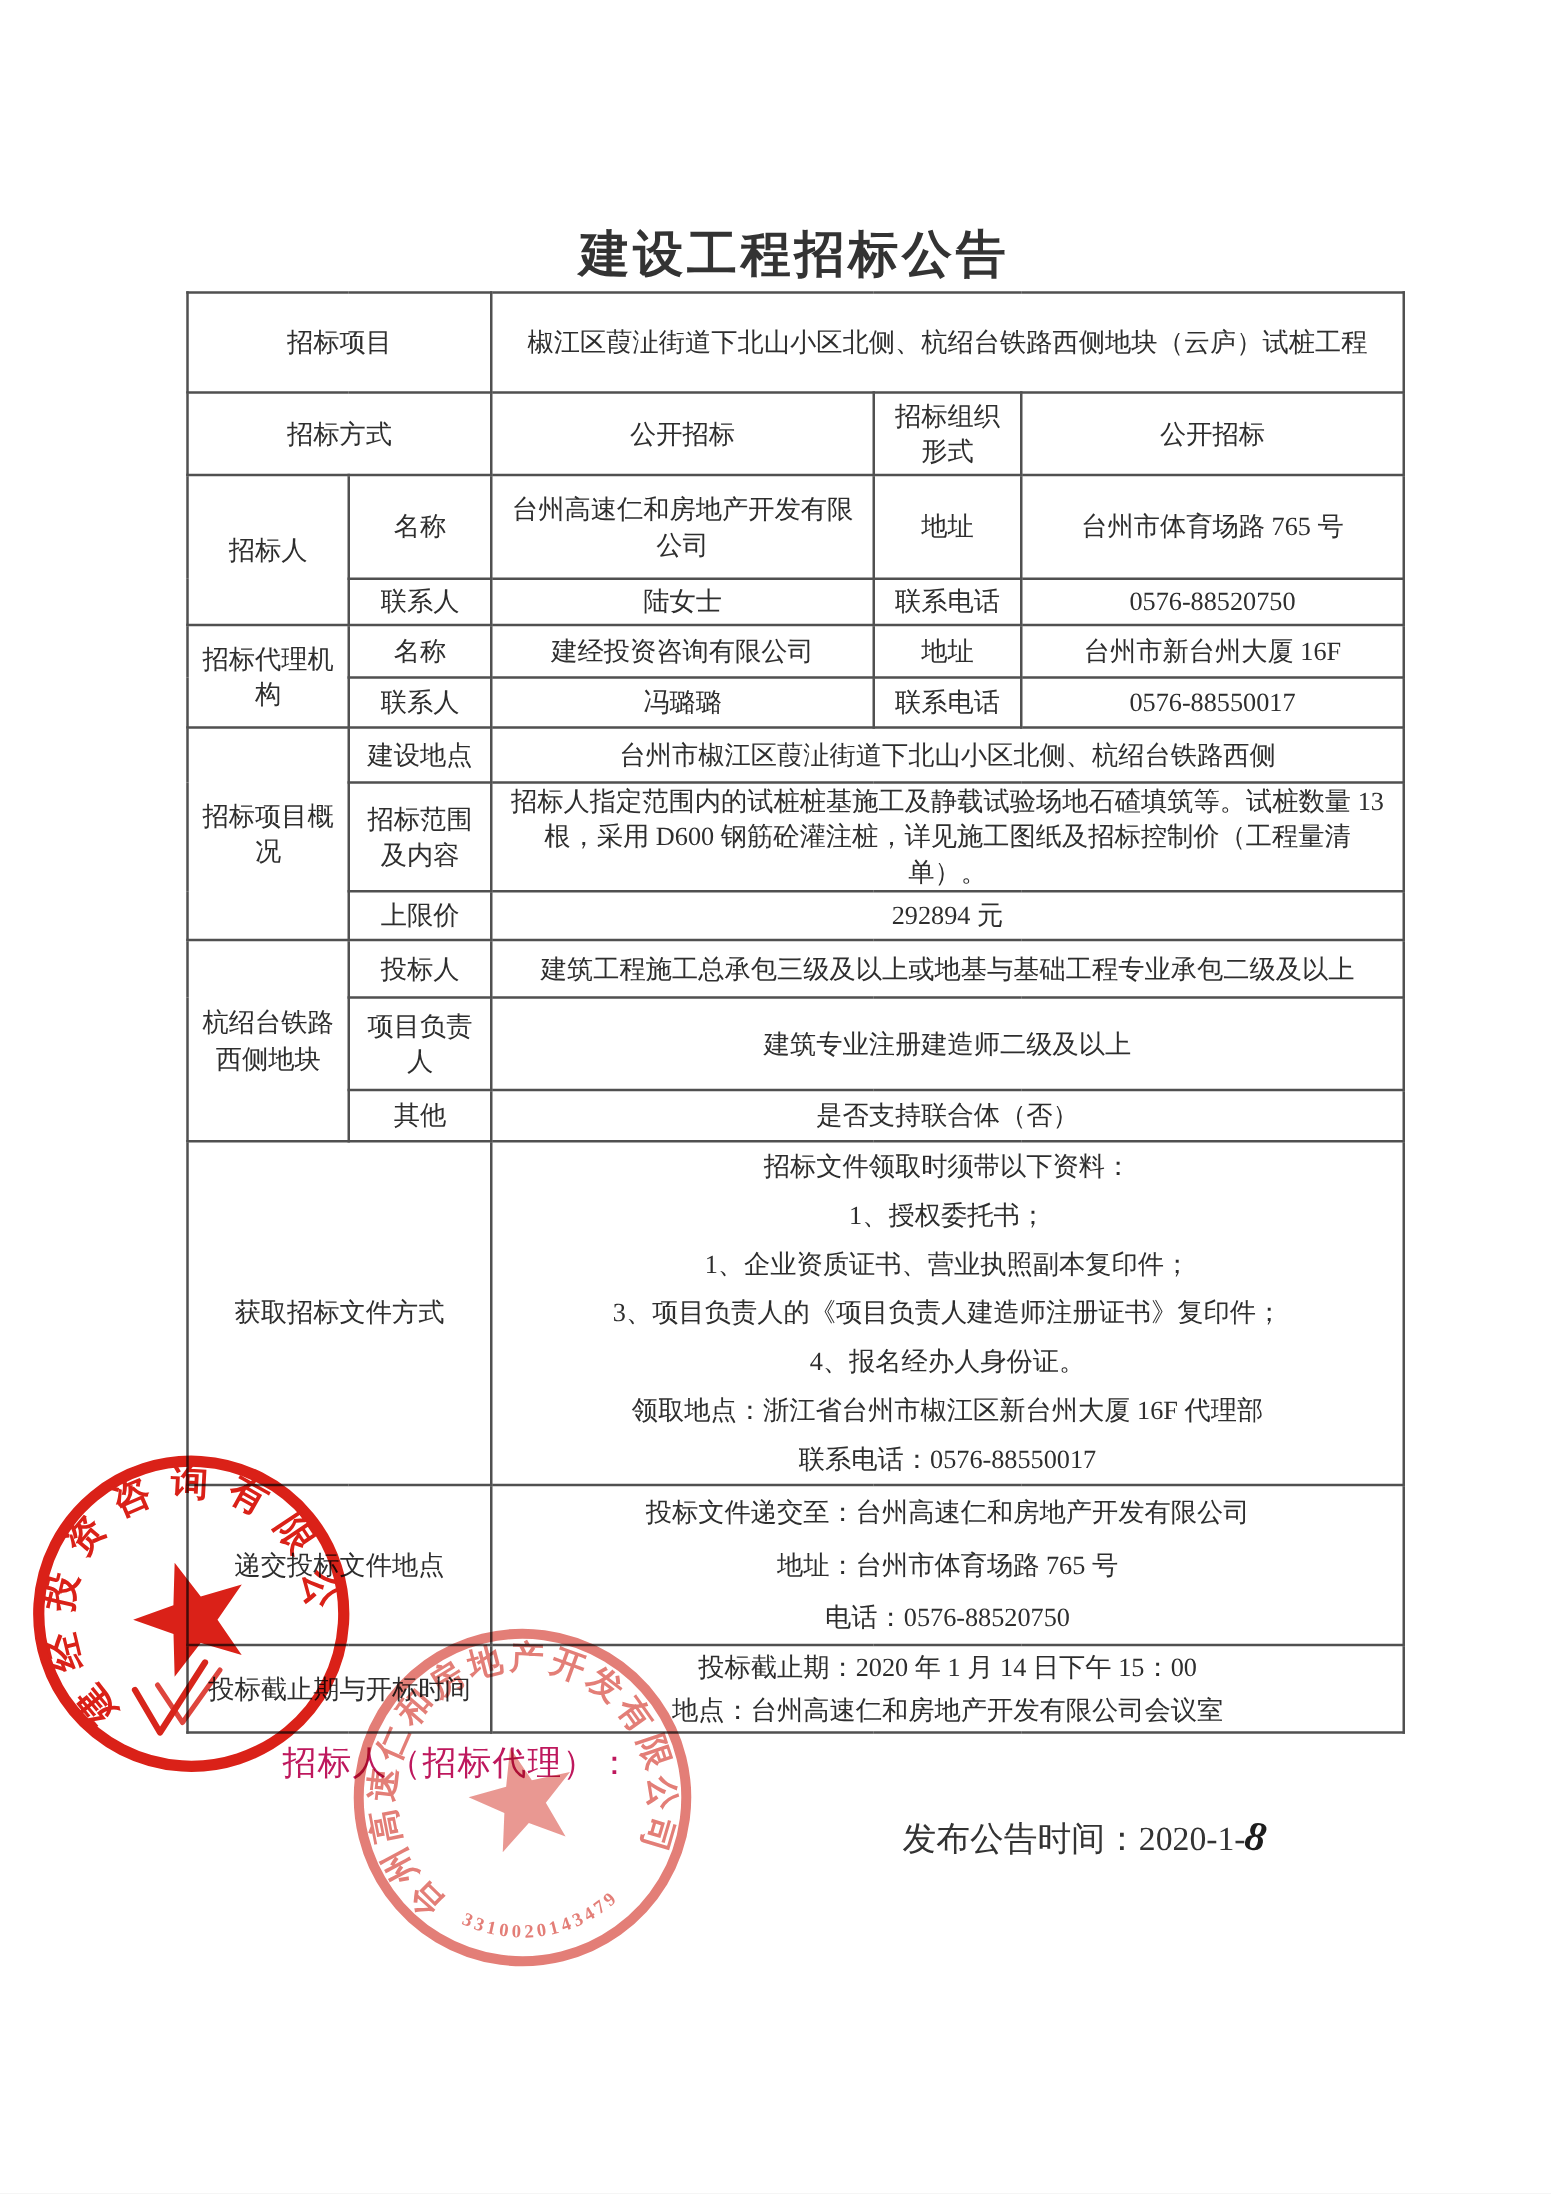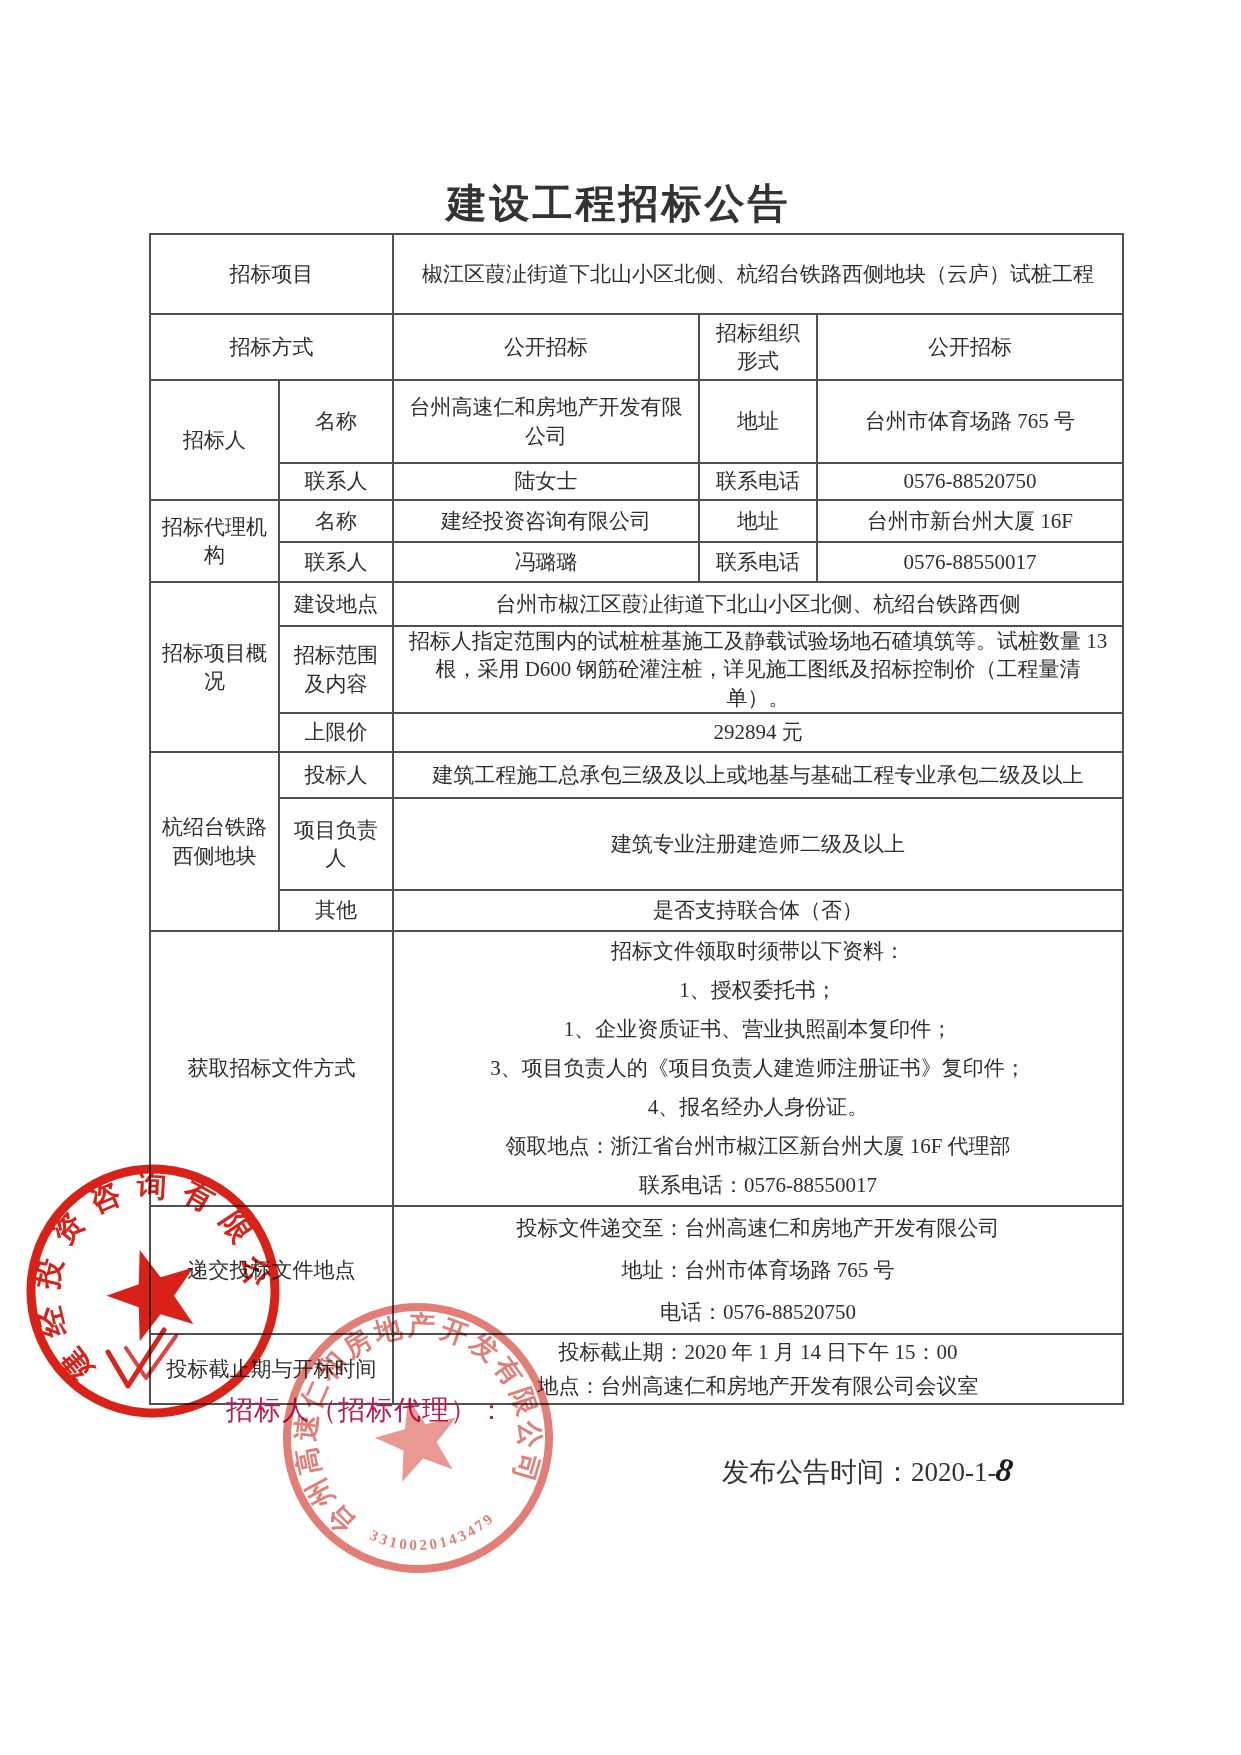--- a/index.html
+++ b/index.html
@@ -2,21 +2,21 @@
 <html><head>
 <meta charset="utf-8">
 <style>
   html,body { margin:0; padding:0; background:#e9e9e9; }
   .page {
     position:relative; width:1241px; height:1755px; margin:0 auto;
     background:#ffffff; overflow:hidden;
     font-family:"Liberation Serif","DejaVu Serif",serif; color:#2a2a2a;
   }
   .doc-title {
-    position:absolute; left:132px; top:176px; width:973px;
+    position:absolute; left:149px; top:176px; width:973px;
     text-align:center; font-size:40px; font-weight:700; letter-spacing:3px;
     color:#333;
   }
   table.main {
     position:absolute; left:149px; top:233px; width:973px;
     border-collapse:collapse; table-layout:fixed;
   }
   table.main td {
     border:2px solid #505050; font-size:21px; line-height:1.35;
     text-align:center; vertical-align:middle; padding:0 10px;
@@ -118,21 +118,21 @@
     <tr style="height:39px">
       <td class="sublbl">上限价</td>
       <td colspan="3" class="val">292894 元</td>
     </tr>
 
     <tr style="height:46px">
       <td rowspan="3" class="lbl">杭绍台铁路西侧地块</td>
       <td class="sublbl">投标人</td>
       <td colspan="3" class="val">建筑工程施工总承包三级及以上或地基与基础工程专业承包二级及以上</td>
     </tr>
-    <tr style="height:92px">
+    <tr style="height:74px">
       <td class="sublbl">项目负责人</td>
       <td colspan="3" class="val">建筑专业注册建造师二级及以上</td>
     </tr>
     <tr style="height:41px">
       <td class="sublbl">其他</td>
       <td colspan="3" class="val">是否支持联合体（否）</td>
     </tr>
 
     <tr style="height:274px">
       <td colspan="2" class="lbl lblwide">获取招标文件方式</td>

